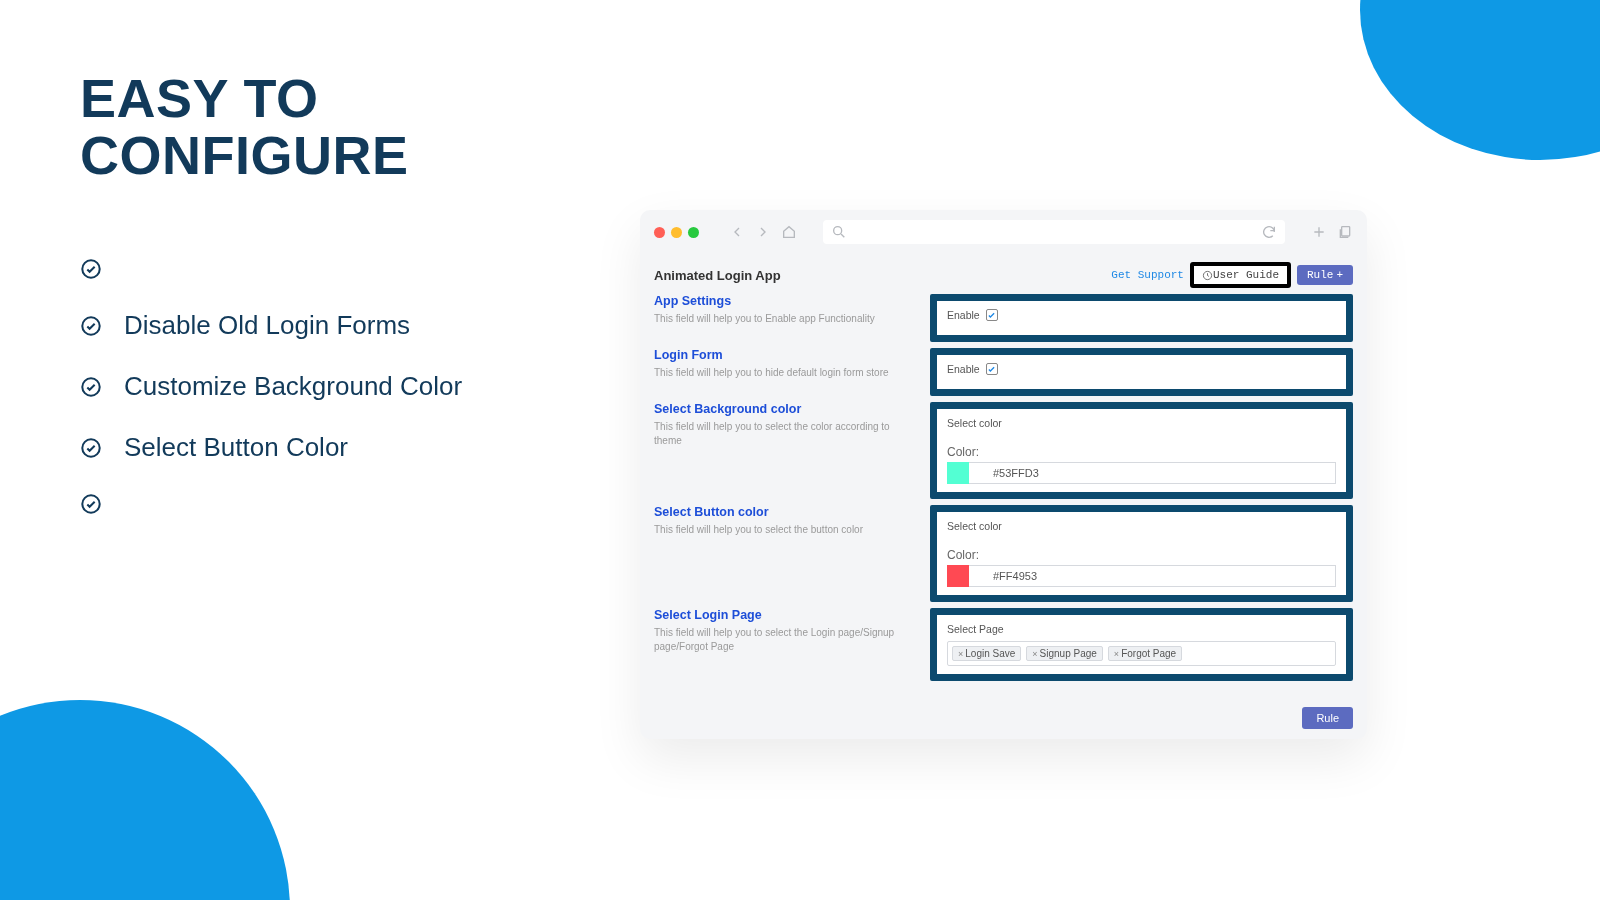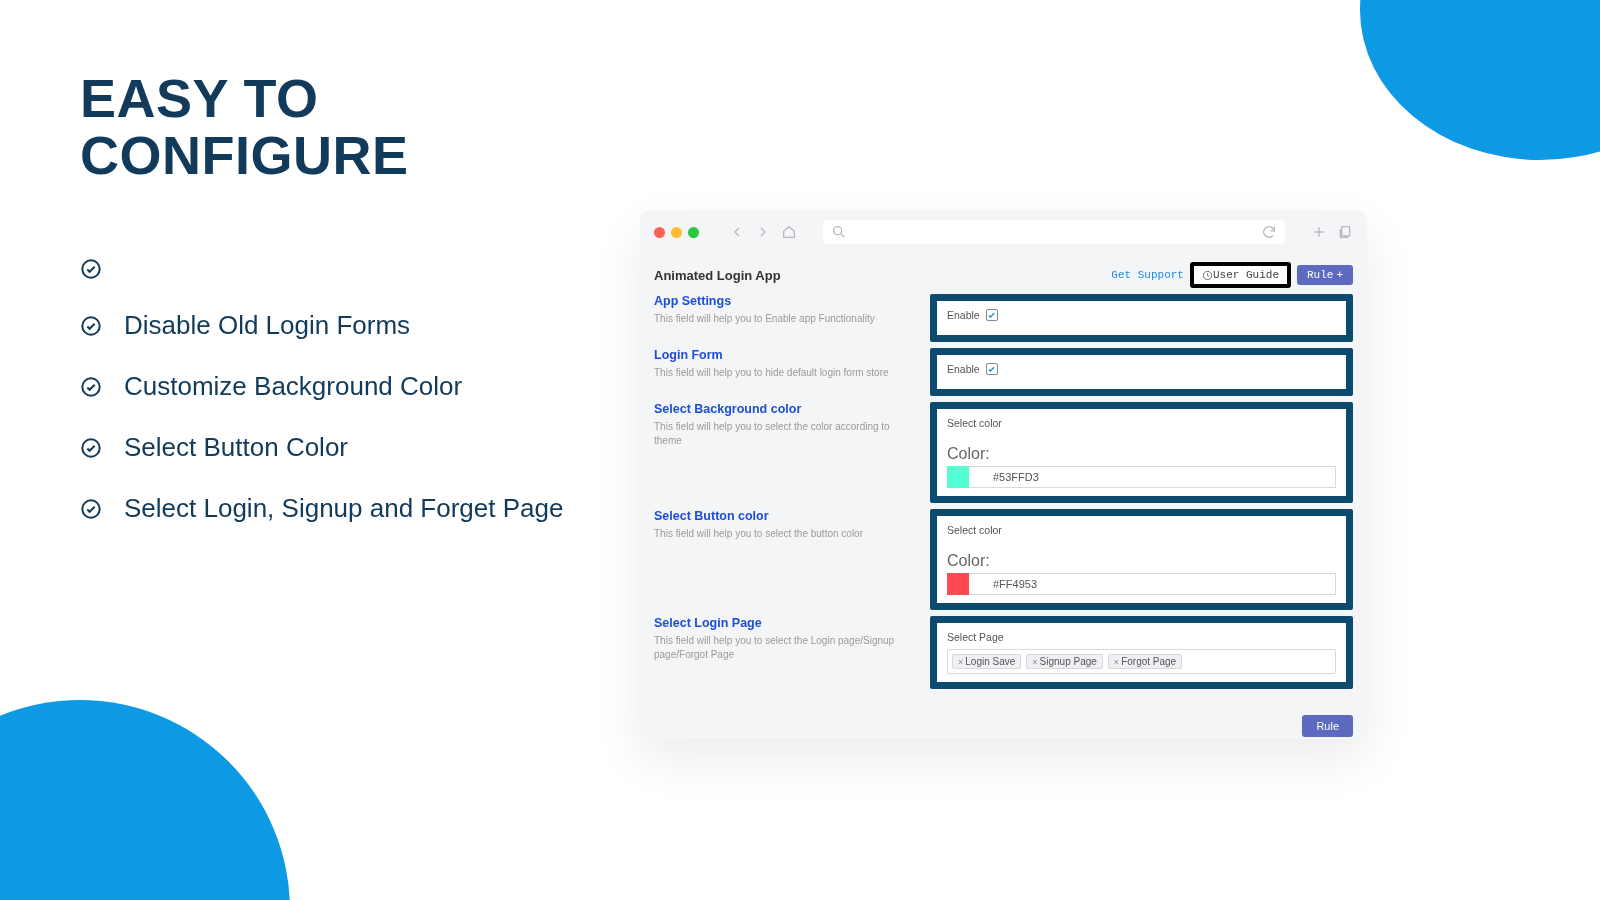--- a/index.html
+++ b/index.html
@@ -36,21 +36,21 @@
 .btn-guide { font-size:11px; background:#fff; border:4px solid #000000; border-radius:3px; padding:3px 8px; display:flex; align-items:center; color:#444;}
 .btn-rule { font-size:11px; background:#5c6bc0; color:#fff; border-radius:3px; padding:4px 10px; display:flex; align-items:center; gap:3px;}
 
 .settings { padding: 0 14px 12px 14px; }
 .row { display:flex; gap:14px; margin-bottom:6px; }
 .row .desc { width: 262px; }
 .row .desc .dtitle { font-size:12.5px; font-weight:600; color:#1d4ed8; margin-bottom:4px;}
 .row .desc .dhelp { font-size:10px; color:#9a9a9a; line-height:1.4;}
 .row .panel { flex:1; background:#fff; border:7px solid #0c4a6e; border-radius:2px; padding:8px 10px; }
 .panel .plabel { font-size:10.5px; color:#555; margin-bottom:6px; display:flex; align-items:center; gap:6px;}
-.panel .sub { font-size:16px; color:#666; margin-bottom:3px;margin-top:16px;}
+.panel .sub { font-size:12px; color:#666; margin-bottom:3px;margin-top:16px;}
 .checkbox { width:12px; height:12px; border:1px solid #888; border-radius:2px; display:inline-flex; align-items:center; justify-content:center; background:#fff;}
 .checkbox svg { width:9px; height:9px; }
 .colorfield { display:flex; align-items:stretch; }
 .swatch { width:22px; height:22px; }
 .colortext { flex:1; border:1px solid #d6d9de; border-left:none; font-size:11px; padding:0 24px; display:flex; align-items:center; height:22px; color:#555;}
 .tagbox { border:1px solid #d6d9de; border-radius:2px; padding:4px; display:flex; gap:5px; flex-wrap:wrap;}
 .tag { background:#eef0f3; border:1px solid #d6d9de; border-radius:2px; font-size:10px; color:#555; padding:1px 5px; display:flex; align-items:center; gap:2px;}
 .tag .x { font-size:9px; color:#888; }
 .savebar { display:flex; justify-content:flex-end; padding-right:14px; margin-top:8px;}
 .btn-save { background:#5c6bc0; color:#fff; font-size:11px; border-radius:3px; padding:5px 14px;}
@@ -101,21 +101,20 @@
         </span>
       <span class="txt">Select Button Color</span>
     </div>
     <div class="bullet">
       <span class="ico">
           <svg viewBox="0 0 24 24" fill="none" stroke="#123a5a" stroke-width="2.2">
             <circle cx="12" cy="12" r="9.5"></circle>
             <path d="M8 12.5l2.5 2.5L16 9.5"></path>
           </svg>
         </span>
-      <span class="txt">Select Login, Signup and Forget Page</span>
     </div>
   </div>
 </div>
 
 <div class="appwin">
 
   <div class="chrome">
     <div class="dots">
       <div class="dot r"></div>
       <div class="dot y"></div>

